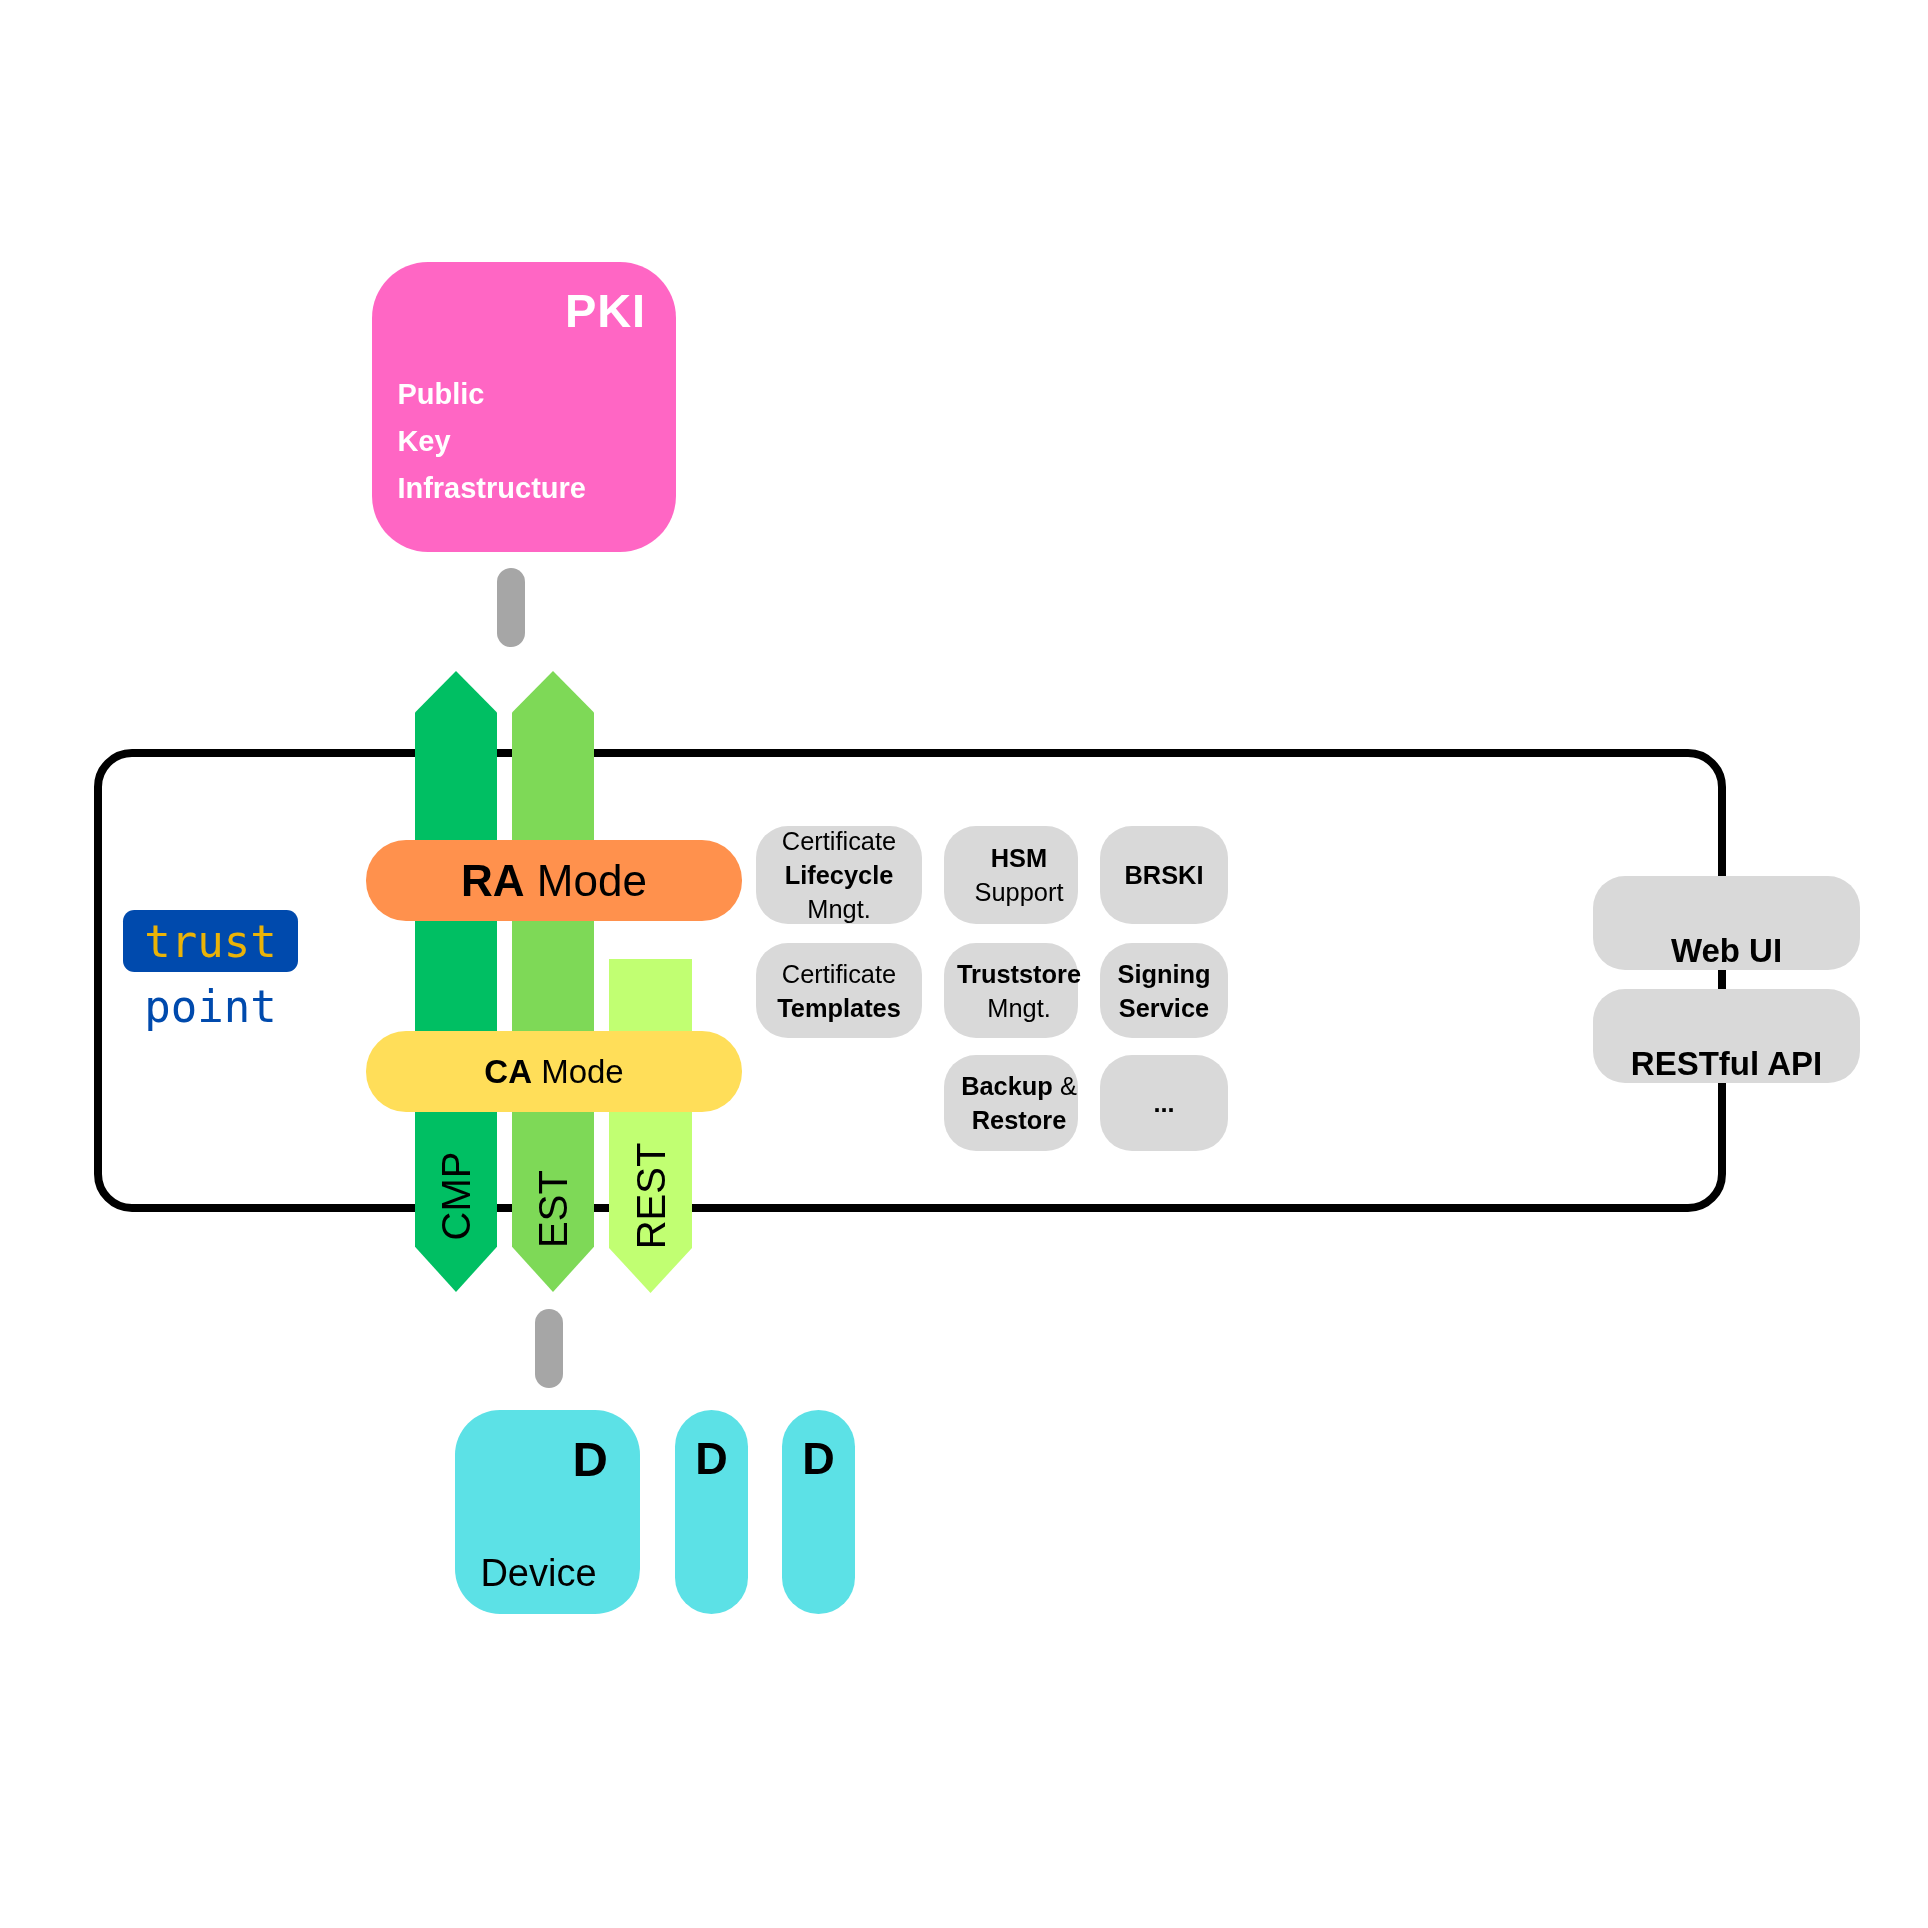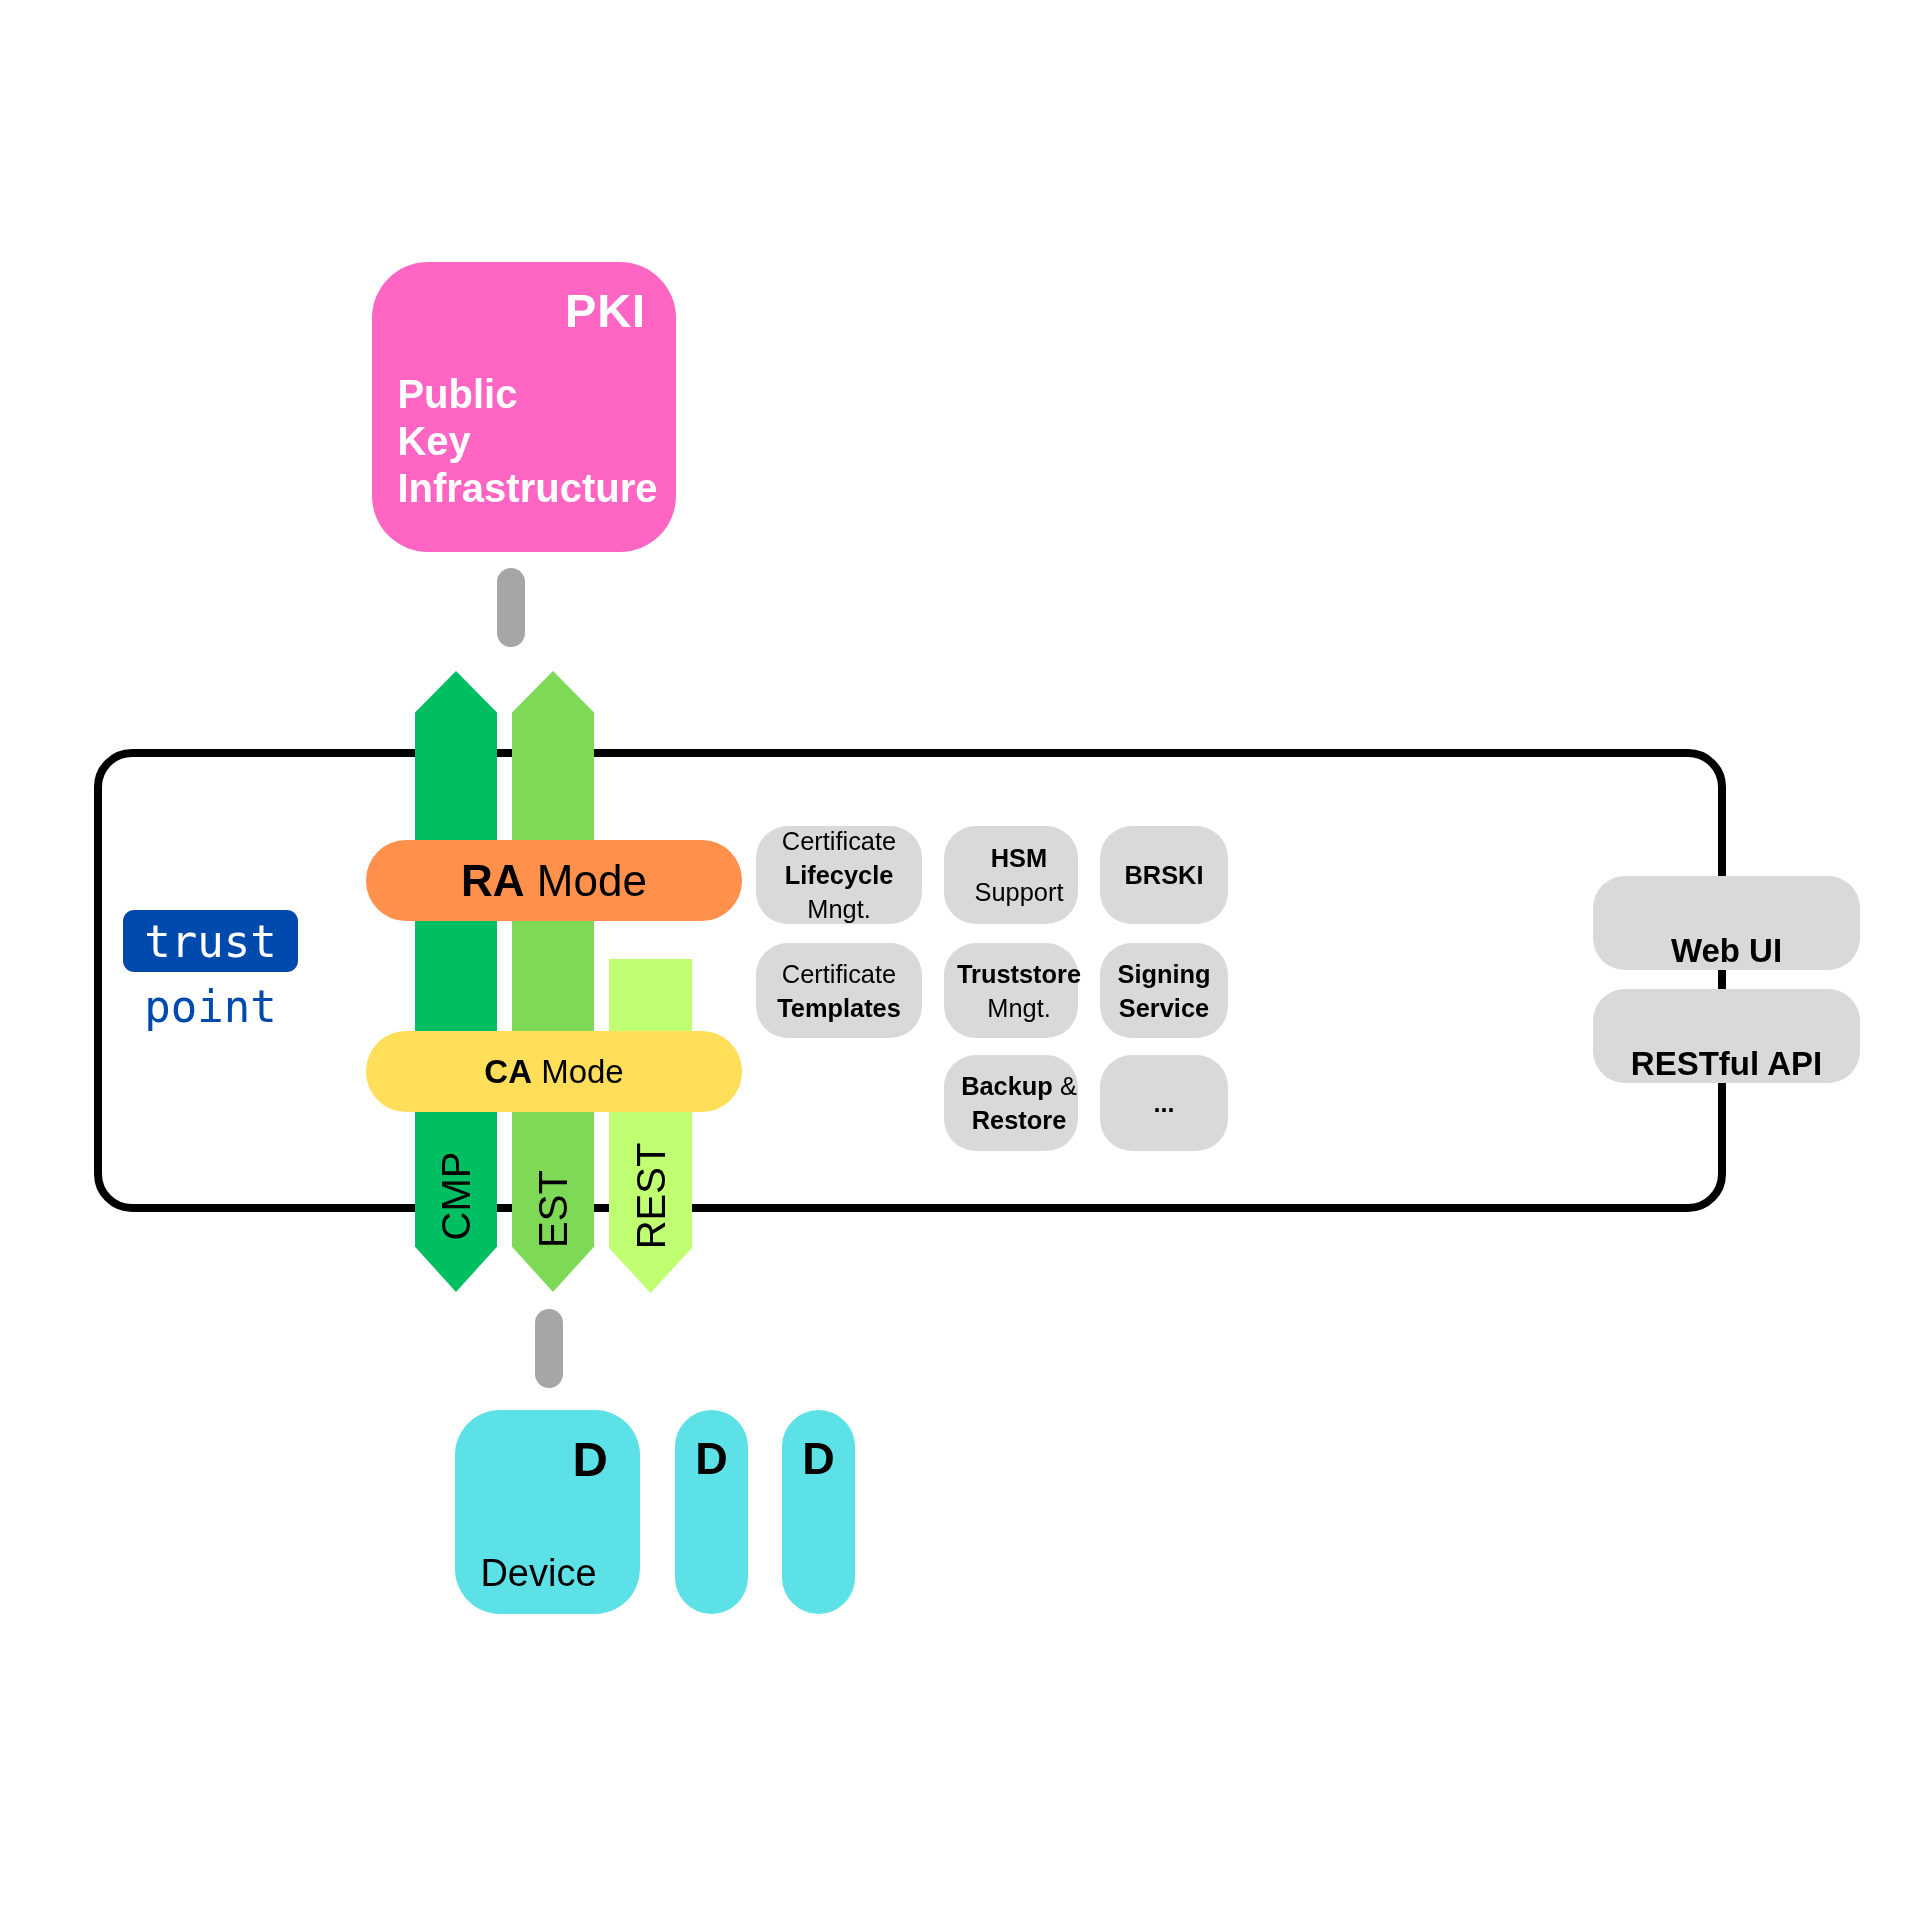--- a/index.html
+++ b/index.html
@@ -6,34 +6,34 @@
   .canvas{
     position:relative;width:1928px;height:1928px;background:#ffffff;overflow:hidden;
     font-family:"Liberation Sans","DejaVu Sans",sans-serif;color:#000;
   }
   .abs{position:absolute;}
   .b{font-weight:bold;}
 
   
   .pki-box{left:372px;top:262px;width:304px;height:290px;background:#FF66C4;border-radius:56px;z-index:1;}
   .pki-title{position:absolute;top:21px;right:30px;font-size:47px;font-weight:bold;color:#fff;letter-spacing:0.9px;}
-  .pki-lines{position:absolute;left:25.4px;top:109px;font-size:40px;font-weight:bold;color:#fff;line-height:47px;}
+  .pki-lines{position:absolute;left:25.4px;top:109px;font-size:29px;font-weight:bold;color:#fff;line-height:47px;}
 
   
   .connector{position:absolute;width:28px;height:79px;background:#A6A6A6;border-radius:14px;z-index:0;}
   .connector-top{left:497px;top:568px;}
   .connector-bottom{left:535px;top:1309px;}
 
   
   .main-rect{left:94px;top:749px;width:1632px;height:463px;border:8.5px solid #000;border-radius:38px;box-sizing:border-box;background:transparent;z-index:1;}
 
   
   .brand-badge{left:123px;top:910px;width:175px;height:62px;background:#004AAD;border-radius:11.3px;z-index:2;
     display:flex;align-items:center;justify-content:center;}
-  .brand-badge span{font-family:"DejaVu Sans Mono","Liberation Mono",monospace;font-size:44px;color:#ffffff;}
+  .brand-badge span{font-family:"DejaVu Sans Mono","Liberation Mono",monospace;font-size:44px;color:#eab308;}
   .brand-point{left:123px;top:976px;width:175px;height:60px;z-index:2;display:flex;align-items:center;justify-content:center;}
   .brand-point span{font-family:"DejaVu Sans Mono","Liberation Mono",monospace;font-size:44px;color:#004AAD;}
 
   
   .arrow{position:absolute;z-index:2;}
   .arrow-cmp{left:415px;top:671px;width:82px;height:621px;background:#00BF63;
     clip-path:polygon(50% 0%,100% 6.7%,100% 92.7%,50% 100%,0% 92.7%,0% 6.7%);}
   .arrow-est{left:512px;top:671px;width:82px;height:621px;background:#7ED957;
     clip-path:polygon(50% 0%,100% 6.7%,100% 92.7%,50% 100%,0% 92.7%,0% 6.7%);}
   .arrow-rest{left:609px;top:959px;width:83px;height:334px;background:#C1FF72;

